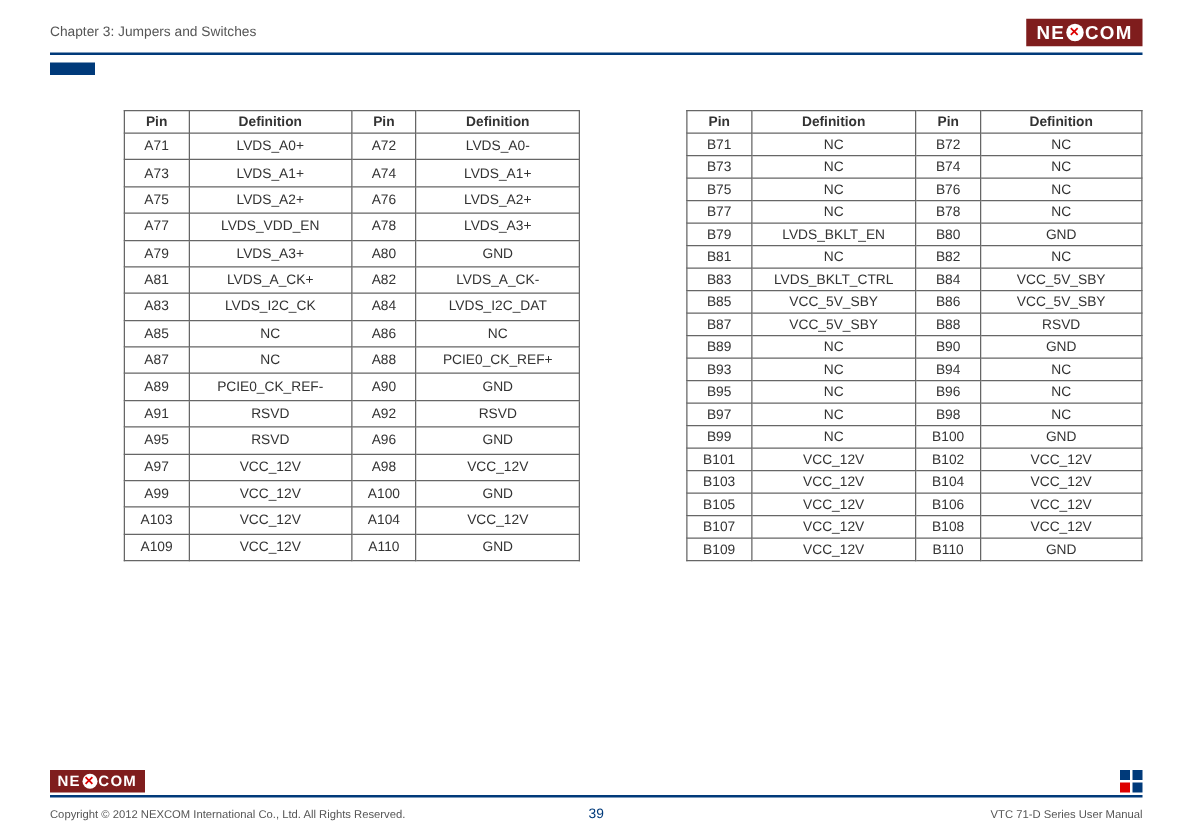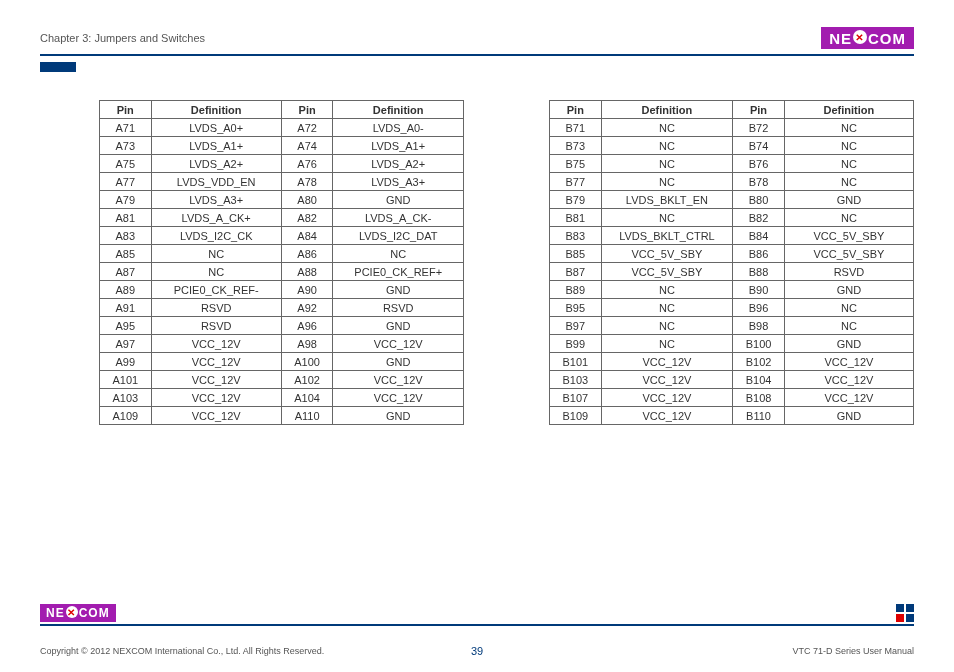--- a/index.html
+++ b/index.html
@@ -6,45 +6,45 @@
   body {
     width: 954px;
     height: 672px;
     font-family: Arial, Helvetica, sans-serif;
     font-size: 11px;
     color: #333;
     position: relative;
     background: #fff;
   }
   .page {
-    padding: 24px 40px 0 40px;
+    padding: 12px 40px 0 40px;
   }
   .header {
     display: flex;
     justify-content: space-between;
     align-items: center;
     height: 28px;
   }
   .chapter-title {
     color: #555;
     font-size: 11px;
   }
   .logo {
     display: flex;
     align-items: center;
   }
   .logo-box {
-    background: #a21caf;
+    background: #7f1d1d;
     color: #fff;
     font-weight: bold;
     font-size: 15px;
     letter-spacing: 1px;
     padding: 3px 8px;
     display: flex;
-    align-items: flex-start;
+    align-items: center;
     height: 22px;
   }
   .logo-x {
     display: inline-flex;
     align-items: center;
     justify-content: center;
     background: #fff;
     color: #003a7a;
     width: 14px;
     height: 14px;
@@ -128,21 +128,21 @@
     height: 2px;
     background: #003a7a;
     margin-top: 2px;
   }
   .footer-meta {
     display: flex;
     justify-content: space-between;
     align-items: center;
     font-size: 9px;
     color: #555;
-    margin-top: 20px;
+    margin-top: 8px;
   }
   .page-num {
     font-weight: normal;
     color: #003a7a;
     position: absolute;
     left: 50%;
     transform: translateX(-50%);
     font-size: 11px;
   }
 </style>
@@ -252,26 +252,20 @@
             <td class="col-pin">A98</td>
             <td class="col-def">VCC_12V</td>
           </tr>
           <tr>
             <td class="col-pin">A99</td>
             <td class="col-def">VCC_12V</td>
             <td class="col-pin">A100</td>
             <td class="col-def">GND</td>
           </tr>
           <tr>
-            <td class="col-pin">A101</td>
-            <td class="col-def">VCC_12V</td>
-            <td class="col-pin">A102</td>
-            <td class="col-def">VCC_12V</td>
-          </tr>
-          <tr>
             <td class="col-pin">A103</td>
             <td class="col-def">VCC_12V</td>
             <td class="col-pin">A104</td>
             <td class="col-def">VCC_12V</td>
           </tr>
           <tr>
             <td class="col-pin">A109</td>
             <td class="col-def">VCC_12V</td>
             <td class="col-pin">A110</td>
             <td class="col-def">GND</td>
@@ -343,20 +337,26 @@
             <td class="col-pin">B88</td>
             <td class="col-def">RSVD</td>
           </tr>
           <tr>
             <td class="col-pin">B89</td>
             <td class="col-def">NC</td>
             <td class="col-pin">B90</td>
             <td class="col-def">GND</td>
           </tr>
           <tr>
+            <td class="col-pin">B93</td>
+            <td class="col-def">NC</td>
+            <td class="col-pin">B94</td>
+            <td class="col-def">NC</td>
+          </tr>
+          <tr>
             <td class="col-pin">B95</td>
             <td class="col-def">NC</td>
             <td class="col-pin">B96</td>
             <td class="col-def">NC</td>
           </tr>
           <tr>
             <td class="col-pin">B97</td>
             <td class="col-def">NC</td>
             <td class="col-pin">B98</td>
             <td class="col-def">NC</td>
@@ -370,20 +370,26 @@
           <tr>
             <td class="col-pin">B101</td>
             <td class="col-def">VCC_12V</td>
             <td class="col-pin">B102</td>
             <td class="col-def">VCC_12V</td>
           </tr>
           <tr>
             <td class="col-pin">B103</td>
             <td class="col-def">VCC_12V</td>
             <td class="col-pin">B104</td>
+            <td class="col-def">VCC_12V</td>
+          </tr>
+          <tr>
+            <td class="col-pin">B105</td>
+            <td class="col-def">VCC_12V</td>
+            <td class="col-pin">B106</td>
             <td class="col-def">VCC_12V</td>
           </tr>
           <tr>
             <td class="col-pin">B107</td>
             <td class="col-def">VCC_12V</td>
             <td class="col-pin">B108</td>
             <td class="col-def">VCC_12V</td>
           </tr>
           <tr>
             <td class="col-pin">B109</td>

